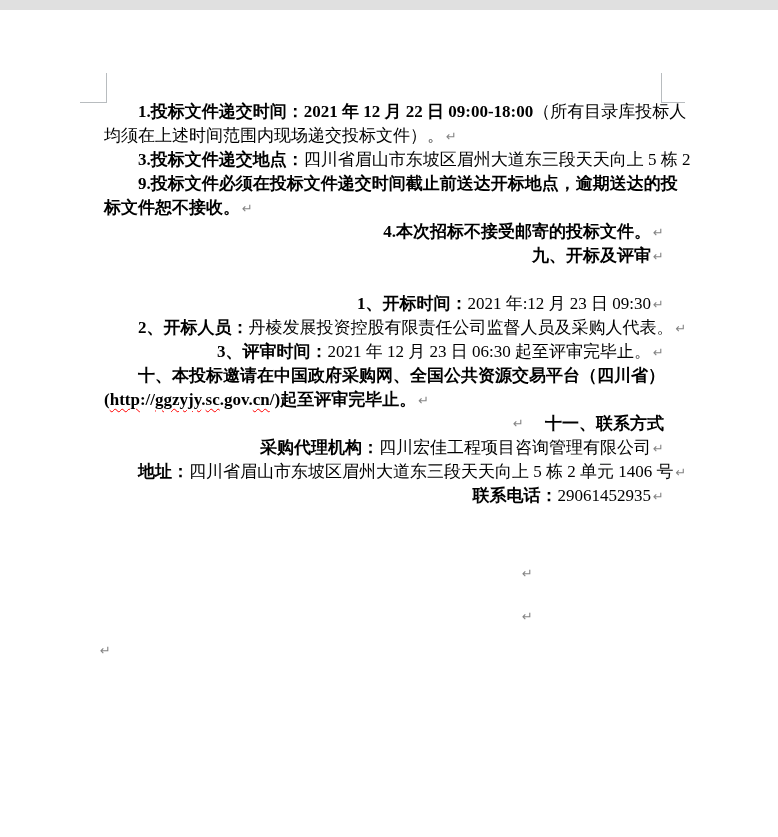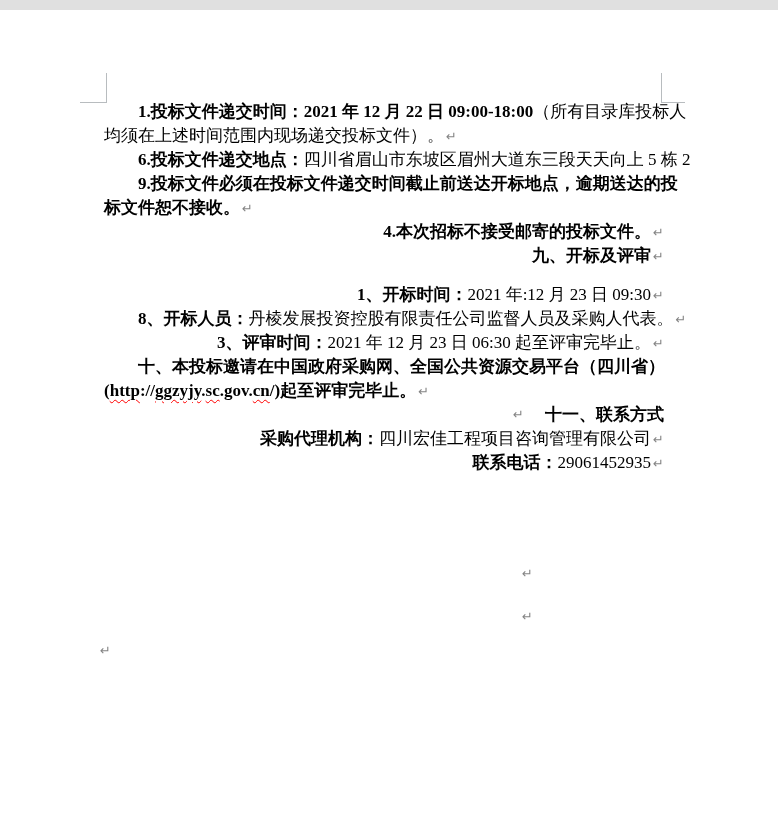--- a/index.html
+++ b/index.html
@@ -28,21 +28,21 @@
     color:#000000;
     font-size:17px;
   }
   .line {
     height:24px; line-height:24px;
     white-space:nowrap;
     position:relative;
   }
   .ind { padding-left:34px;text-align:right; }
   .b   { font-weight:bold; }
-  .gap { margin-top:15px; }
+  .gap { margin-top:24px; }
 
   .pil {
     color:#848484;
     font-family:"DejaVu Sans","Liberation Sans",sans-serif;
     font-size:13px;
     padding-left:2px;
   }
   .pil-far { position:absolute; left:407px; top:0; }
 
   .pil-float { position:absolute; margin:0; padding:0; }
@@ -65,42 +65,43 @@
 <div class="mark m-left-v"></div>
 <div class="mark m-left-h"></div>
 <div class="mark m-right-v"></div>
 <div class="mark m-right-h"></div>
 
 <div class="textarea">
 
   <div class="line ind"><span class="b">1.投标文件递交时间：</span><span class="b">2021 年 12 月 22 日 09:00-18:00</span><span>（所有目录库投标人</span></div>
   <div class="line"><span>均须在上述时间范围内现场递交投标文件）。</span><span class="pil">↵</span></div>
 
-  <div class="line ind"><span class="b">6.投标文件递交地点：</span><span>四川省眉山市东坡区眉州大道东三段天天向上 5 栋 2</span></div>
+  <div class="line ind"><span class="b">3.投标文件递交地点：</span><span>四川省眉山市东坡区眉州大道东三段天天向上 5 栋 2</span></div>
 
   <div class="line ind"><span class="b">9.投标文件必须在投标文件递交时间截止前送达开标地点，逾期送达的投</span></div>
   <div class="line"><span class="b">标文件恕不接收。</span><span class="pil">↵</span></div>
 
   <div class="line ind"><span class="b">4.本次招标不接受邮寄的投标文件。</span><span class="pil">↵</span></div>
 
   <div class="line ind"><span class="b">九、开标及评审</span><span class="pil">↵</span></div>
 
   <div class="line ind gap"><span class="b">1、开标时间：</span><span>2021 年:12 月 23 日 09:30</span><span class="pil">↵</span></div>
 
-  <div class="line ind"><span class="b">8、开标人员：</span><span>丹棱发展投资控股有限责任公司监督人员及采购人代表。</span><span class="pil">↵</span></div>
+  <div class="line ind"><span class="b">2、开标人员：</span><span>丹棱发展投资控股有限责任公司监督人员及采购人代表。</span><span class="pil">↵</span></div>
 
   <div class="line ind"><span class="b">3、评审时间：</span><span>2021 年 12 月 23 日 06:30 起至评审完毕止。</span><span class="pil">↵</span></div>
 
   <div class="line ind"><span class="b">十、本投标邀请在中国政府采购网、全国公共资源交易平台（四川省）</span></div>
   <div class="line"><span class="b">(</span><span class="b sq">http</span><span class="b">://</span><span class="b sq">ggzyjy</span><span class="b">.</span><span class="b sq">sc</span><span class="b">.gov.</span><span class="b sq">cn</span><span class="b">/)</span><span class="b">起至评审完毕止。</span><span class="pil">↵</span></div>
 
   <div class="line ind"><span class="b">十一、联系方式</span><span class="pil pil-far">↵</span></div>
 
   <div class="line ind"><span class="b">采购代理机构：</span><span>四川宏佳工程项目咨询管理有限公司</span><span class="pil">↵</span></div>
 
+  <div class="line ind"><span class="b">地址：</span><span>四川省眉山市东坡区眉州大道东三段天天向上 5 栋 2 单元 1406 号</span><span class="pil">↵</span></div>
 
 
   <div class="line ind"><span class="b">联系电话：</span><span>29061452935</span><span class="pil">↵</span></div>
 
 </div>
 
 <span class="pil pil-float pf1">↵</span>
 <span class="pil pil-float pf2">↵</span>
 <span class="pil pil-float pf3">↵</span>
 

